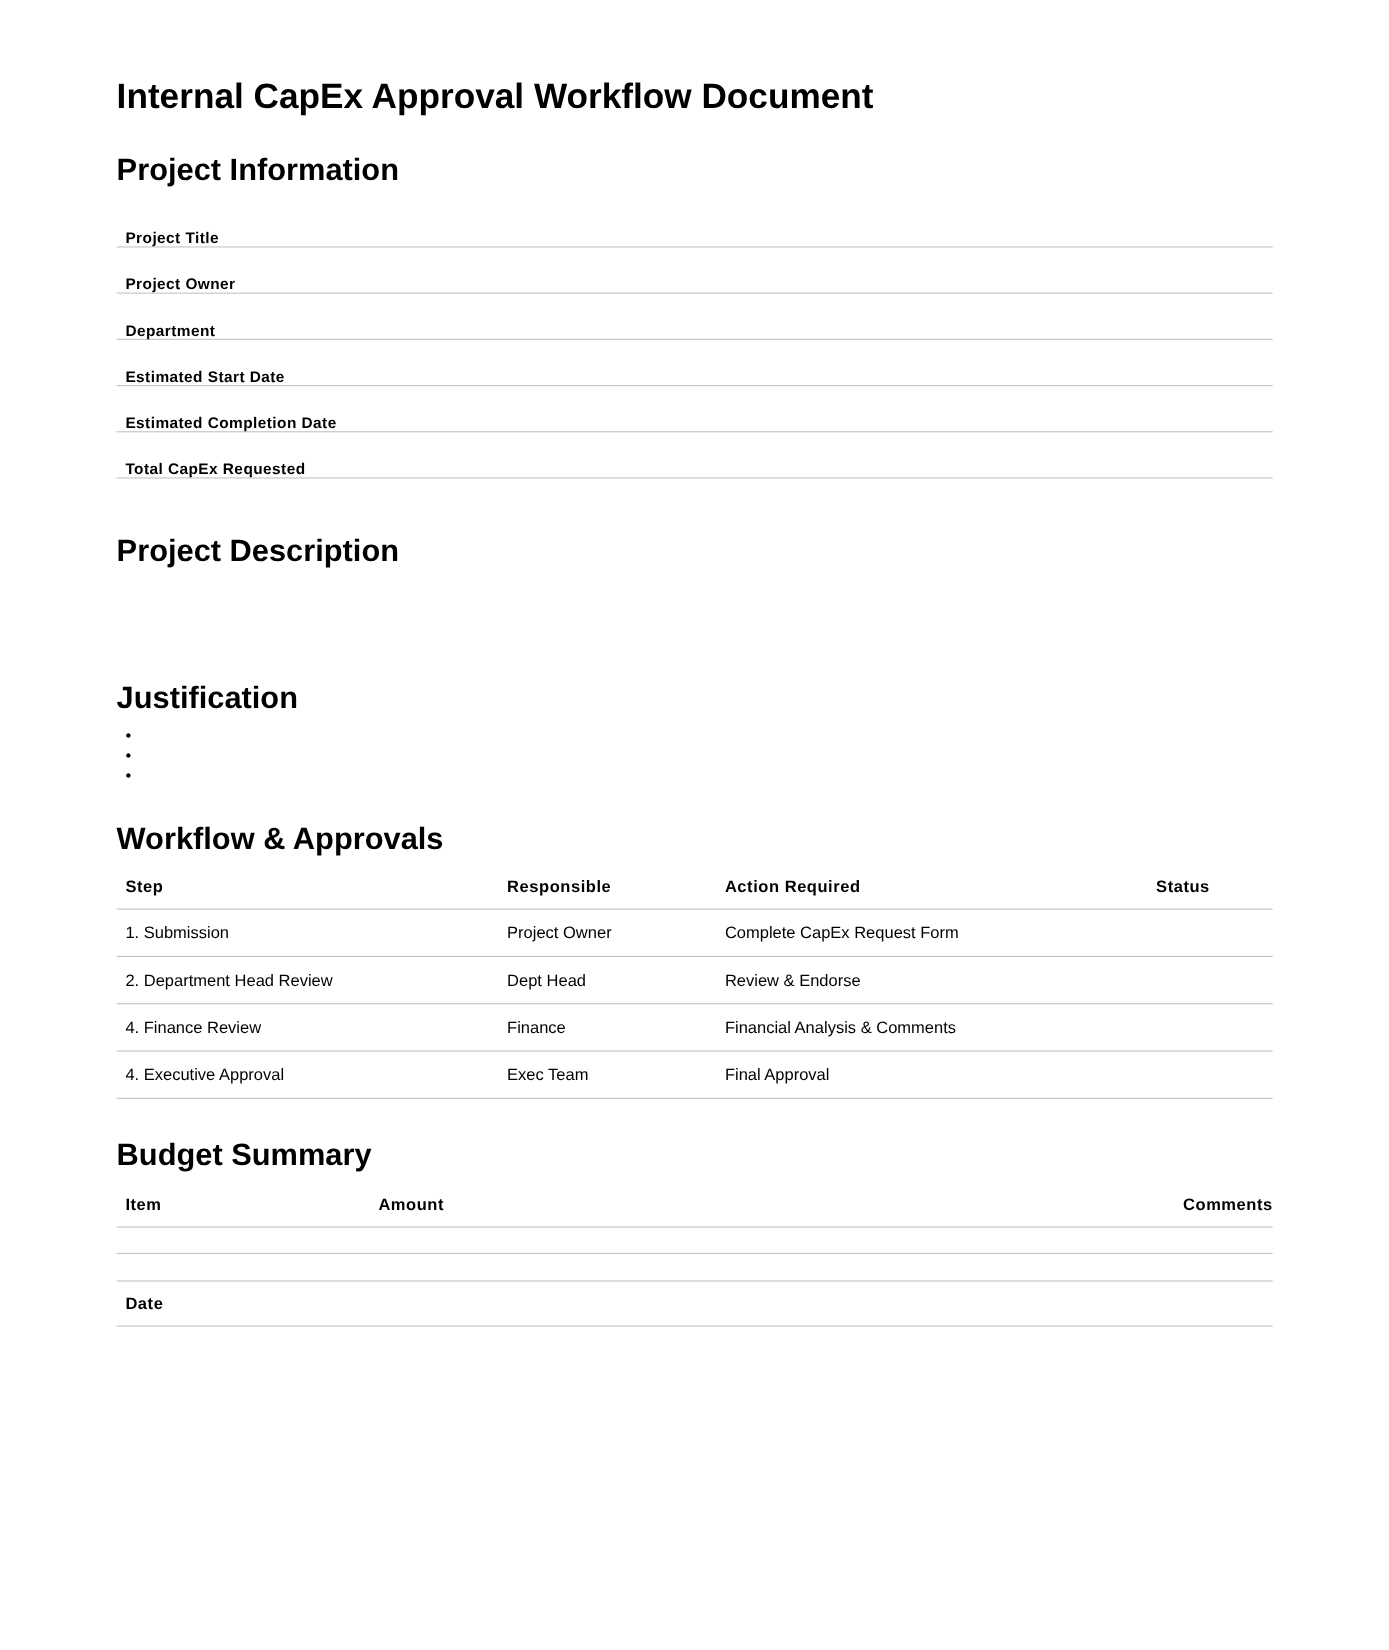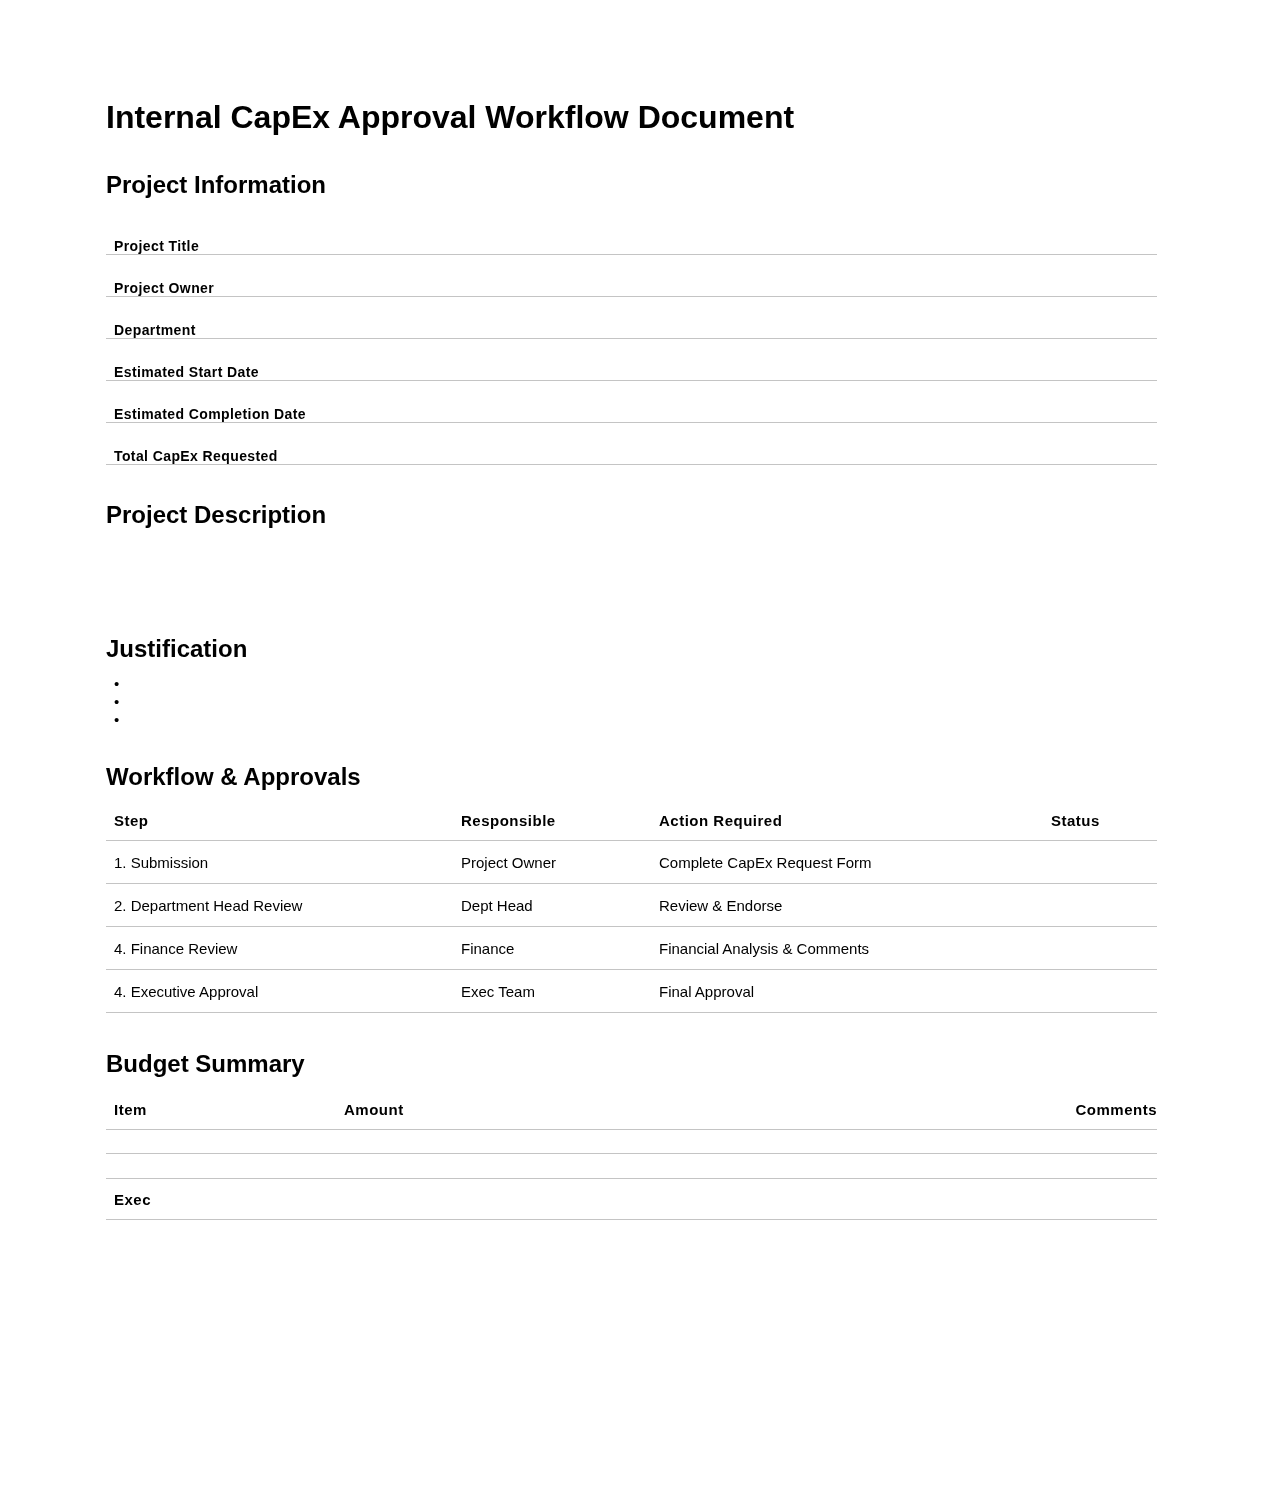--- a/index.html
+++ b/index.html
@@ -9,46 +9,46 @@
     height: 1500px;
     background: #ffffff;
     color: #000000;
     font-family: "Liberation Sans", sans-serif;
     overflow: hidden;
   }
   .doc { margin: 0 106px; width: 1051px; }
 
   .doc-title {
     margin: 0;
-    padding-top: 97px;
+    padding-top: 67px;
     font-size: 32px;
     line-height: 40px;
     font-weight: 700;
   }
 
   .section-heading {
     margin: 0;
-    font-size: 24px;
+    font-size: 28px;
     line-height: 24px;
     font-weight: 700;
   }
   #ph-project-info { margin-top: 36px; }
 
   .fields { margin-top: 16px; }
   .field-row {
     height: 42px;
     display: flex;
     align-items: flex-end;
     padding-left: 8px;
     border-bottom: 1px solid #c4c4c4;
   }
   .field-label { font-size: 14px; font-weight: 700; letter-spacing: 0.4px; }
   .field-value { font-size: 14px; margin-left: 12px; flex: 1; }
 
-  #ph-description { margin-top: 38px; }
+  #ph-description { margin-top: 54px; }
   .description-body { height: 110px; font-size: 15px; }
 
   .justification-list { margin: 14px 0 0 0; padding: 0 0 0 8px; list-style: none; }
   .justification-list li { height: 18px; line-height: 18px; font-size: 15px; }
   .justification-list li::before { content: "\2022"; }
 
   #ph-workflow { margin-top: 36px; }
   .wf-table { margin-top: 11px; }
   .row {
     display: flex;
@@ -170,20 +170,20 @@
       <span class="bg-c1 td"></span>
       <span class="bg-c2 td"></span>
       <span class="bg-c3 td"></span>
     </div>
     <div class="row bg-empty2">
       <span class="bg-c1 td"></span>
       <span class="bg-c2 td"></span>
       <span class="bg-c3 td"></span>
     </div>
     <div class="row bg-total">
-      <span class="bg-c1 th">Exec</span>
+      <span class="bg-c1 th">Date</span>
       <span class="bg-c2 td"></span>
       <span class="bg-c3 td"></span>
     </div>
   </div>
 
 
 </div>
 
 </body></html>

